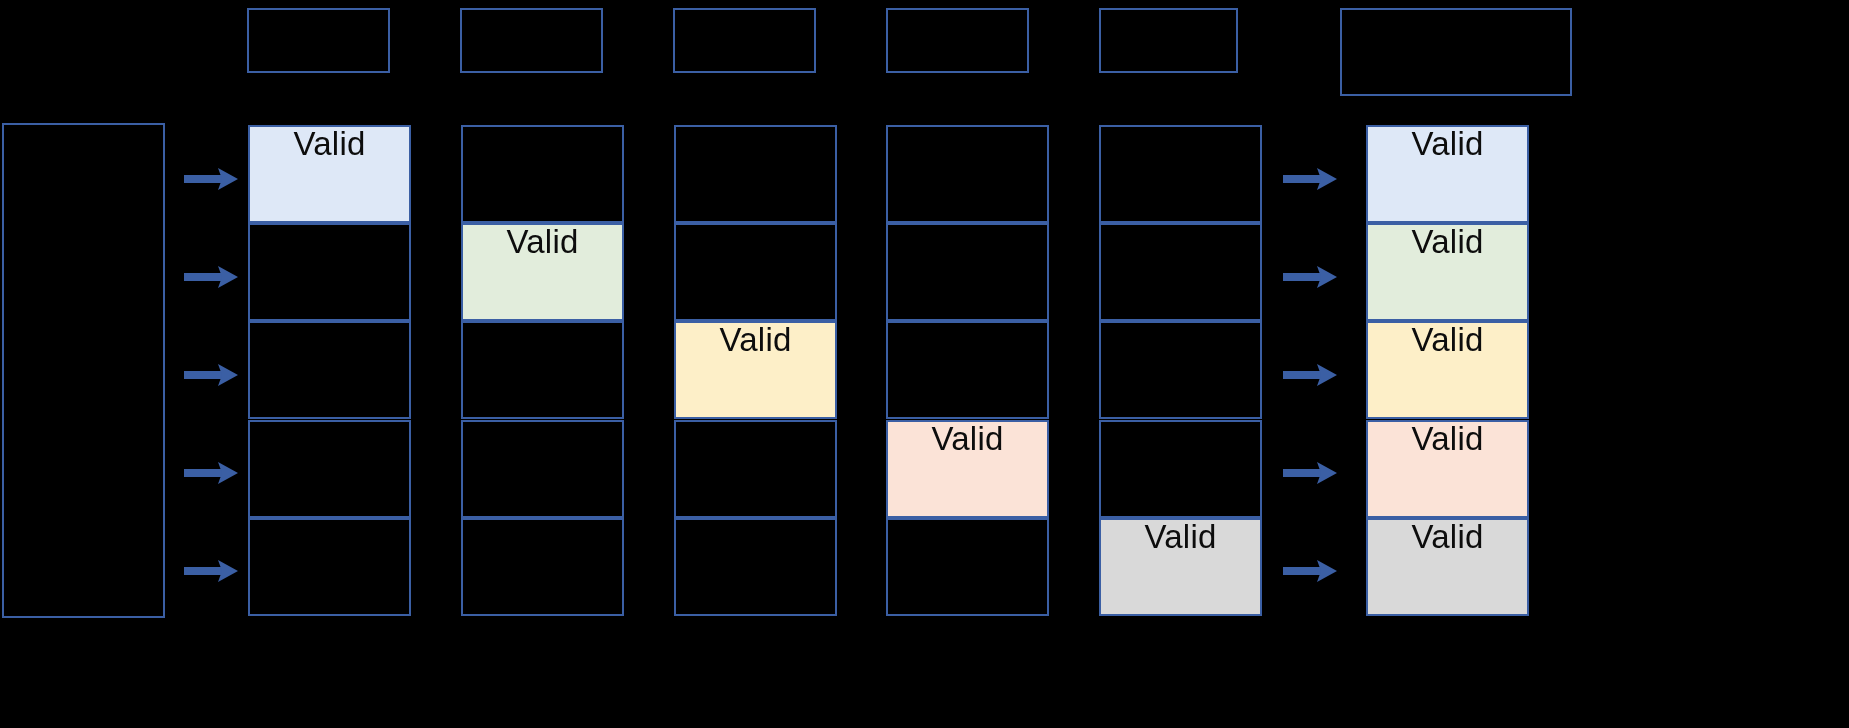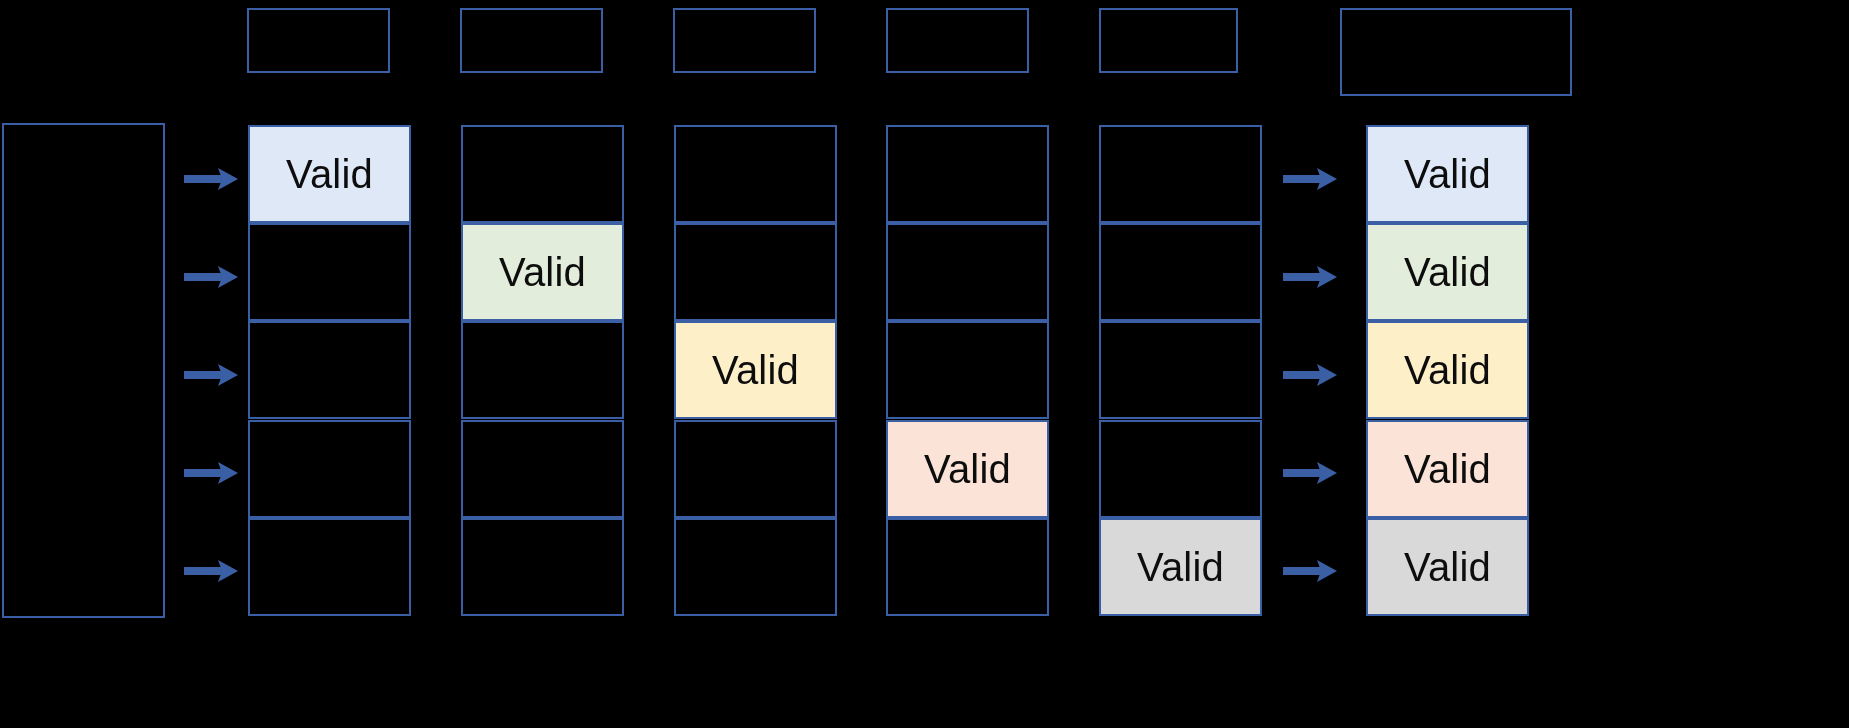--- a/index.html
+++ b/index.html
@@ -41,24 +41,23 @@
     align-items: center;
     justify-content: center;
     text-align: center;
   }
   .cell {
     position: absolute;
     box-sizing: border-box;
     border: 2px solid #3B5FA4;
     background: transparent;
     display: flex;
-    align-items: center;
     justify-content: center;
     color: #0D0D0D;
-    font-size: 40px;
+    font-size: 33px;
     letter-spacing: 0.2px;
     line-height: 1;
   }
   .cell.filled {
     color: #0D0D0D;
   }
   .cell .lbl {
     pointer-events: none;
   }
   .arrow {

